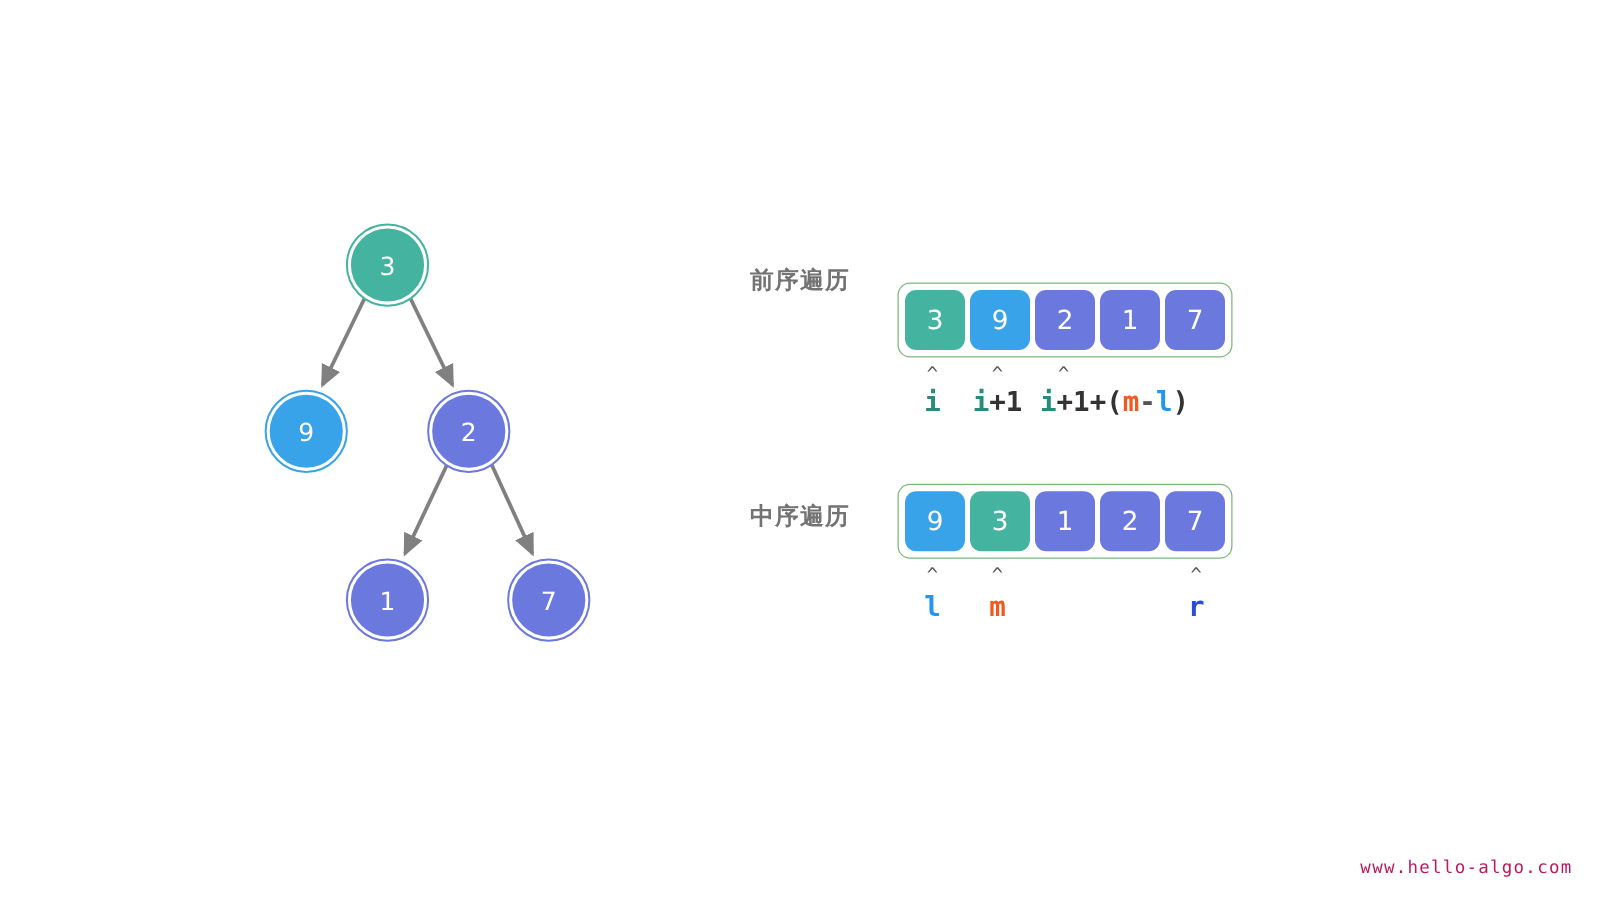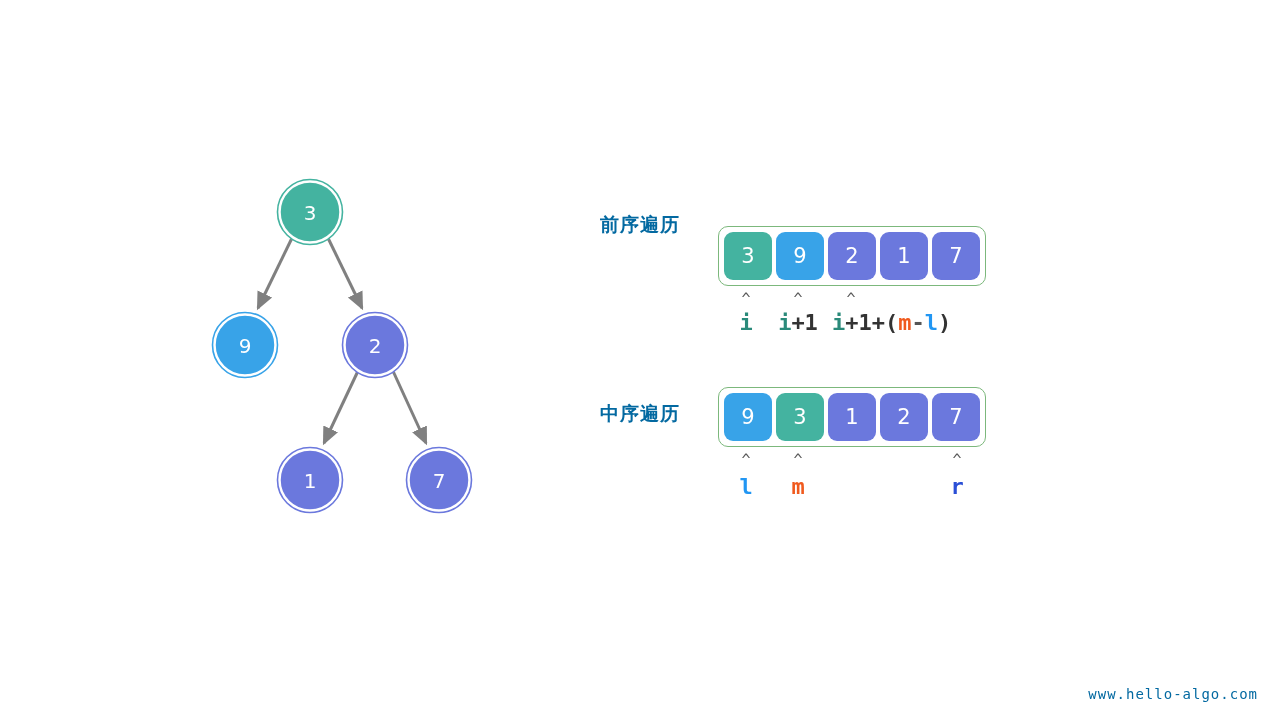--- a/index.html
+++ b/index.html
@@ -38,24 +38,24 @@
     text-anchor: middle;
     dominant-baseline: central;
   }
 
   .row-labels {
     position: absolute;
     text-align: right;
     width: 180px;
   }
   .cn-label {
-    font-family: Liberation Serif, serif;
+    font-family: Liberation Mono, monospace;
     font-size: 19px;
     font-weight: bold;
-    color: #0369a1;
+    color: #737373;
     line-height: 26px;
     letter-spacing: 1px;
   }
   .en-label {
     font-family: "DejaVu Sans Mono", "Liberation Mono", monospace;
     font-size: 21px;
     color: #5c5c5c;
     line-height: 30px;
     margin-top: 6px;
   }
@@ -101,21 +101,21 @@
     transform: translateX(-50%);
   }
   .ptr-label.left-anchor { transform: none; text-align: right; }
 
   .watermark {
     position: absolute;
     right: 22px;
     bottom: 18px;
     font-family: "DejaVu Sans Mono", "Liberation Mono", monospace;
     font-size: 14px;
-    color: #0369a1;
+    color: #be185d;
     letter-spacing: 1px;
   }
 </style>
 </head>
 <body>
 
 <div id="stage">
 
   <svg class="tree-svg" viewBox="0 0 340 400">
     <defs>

